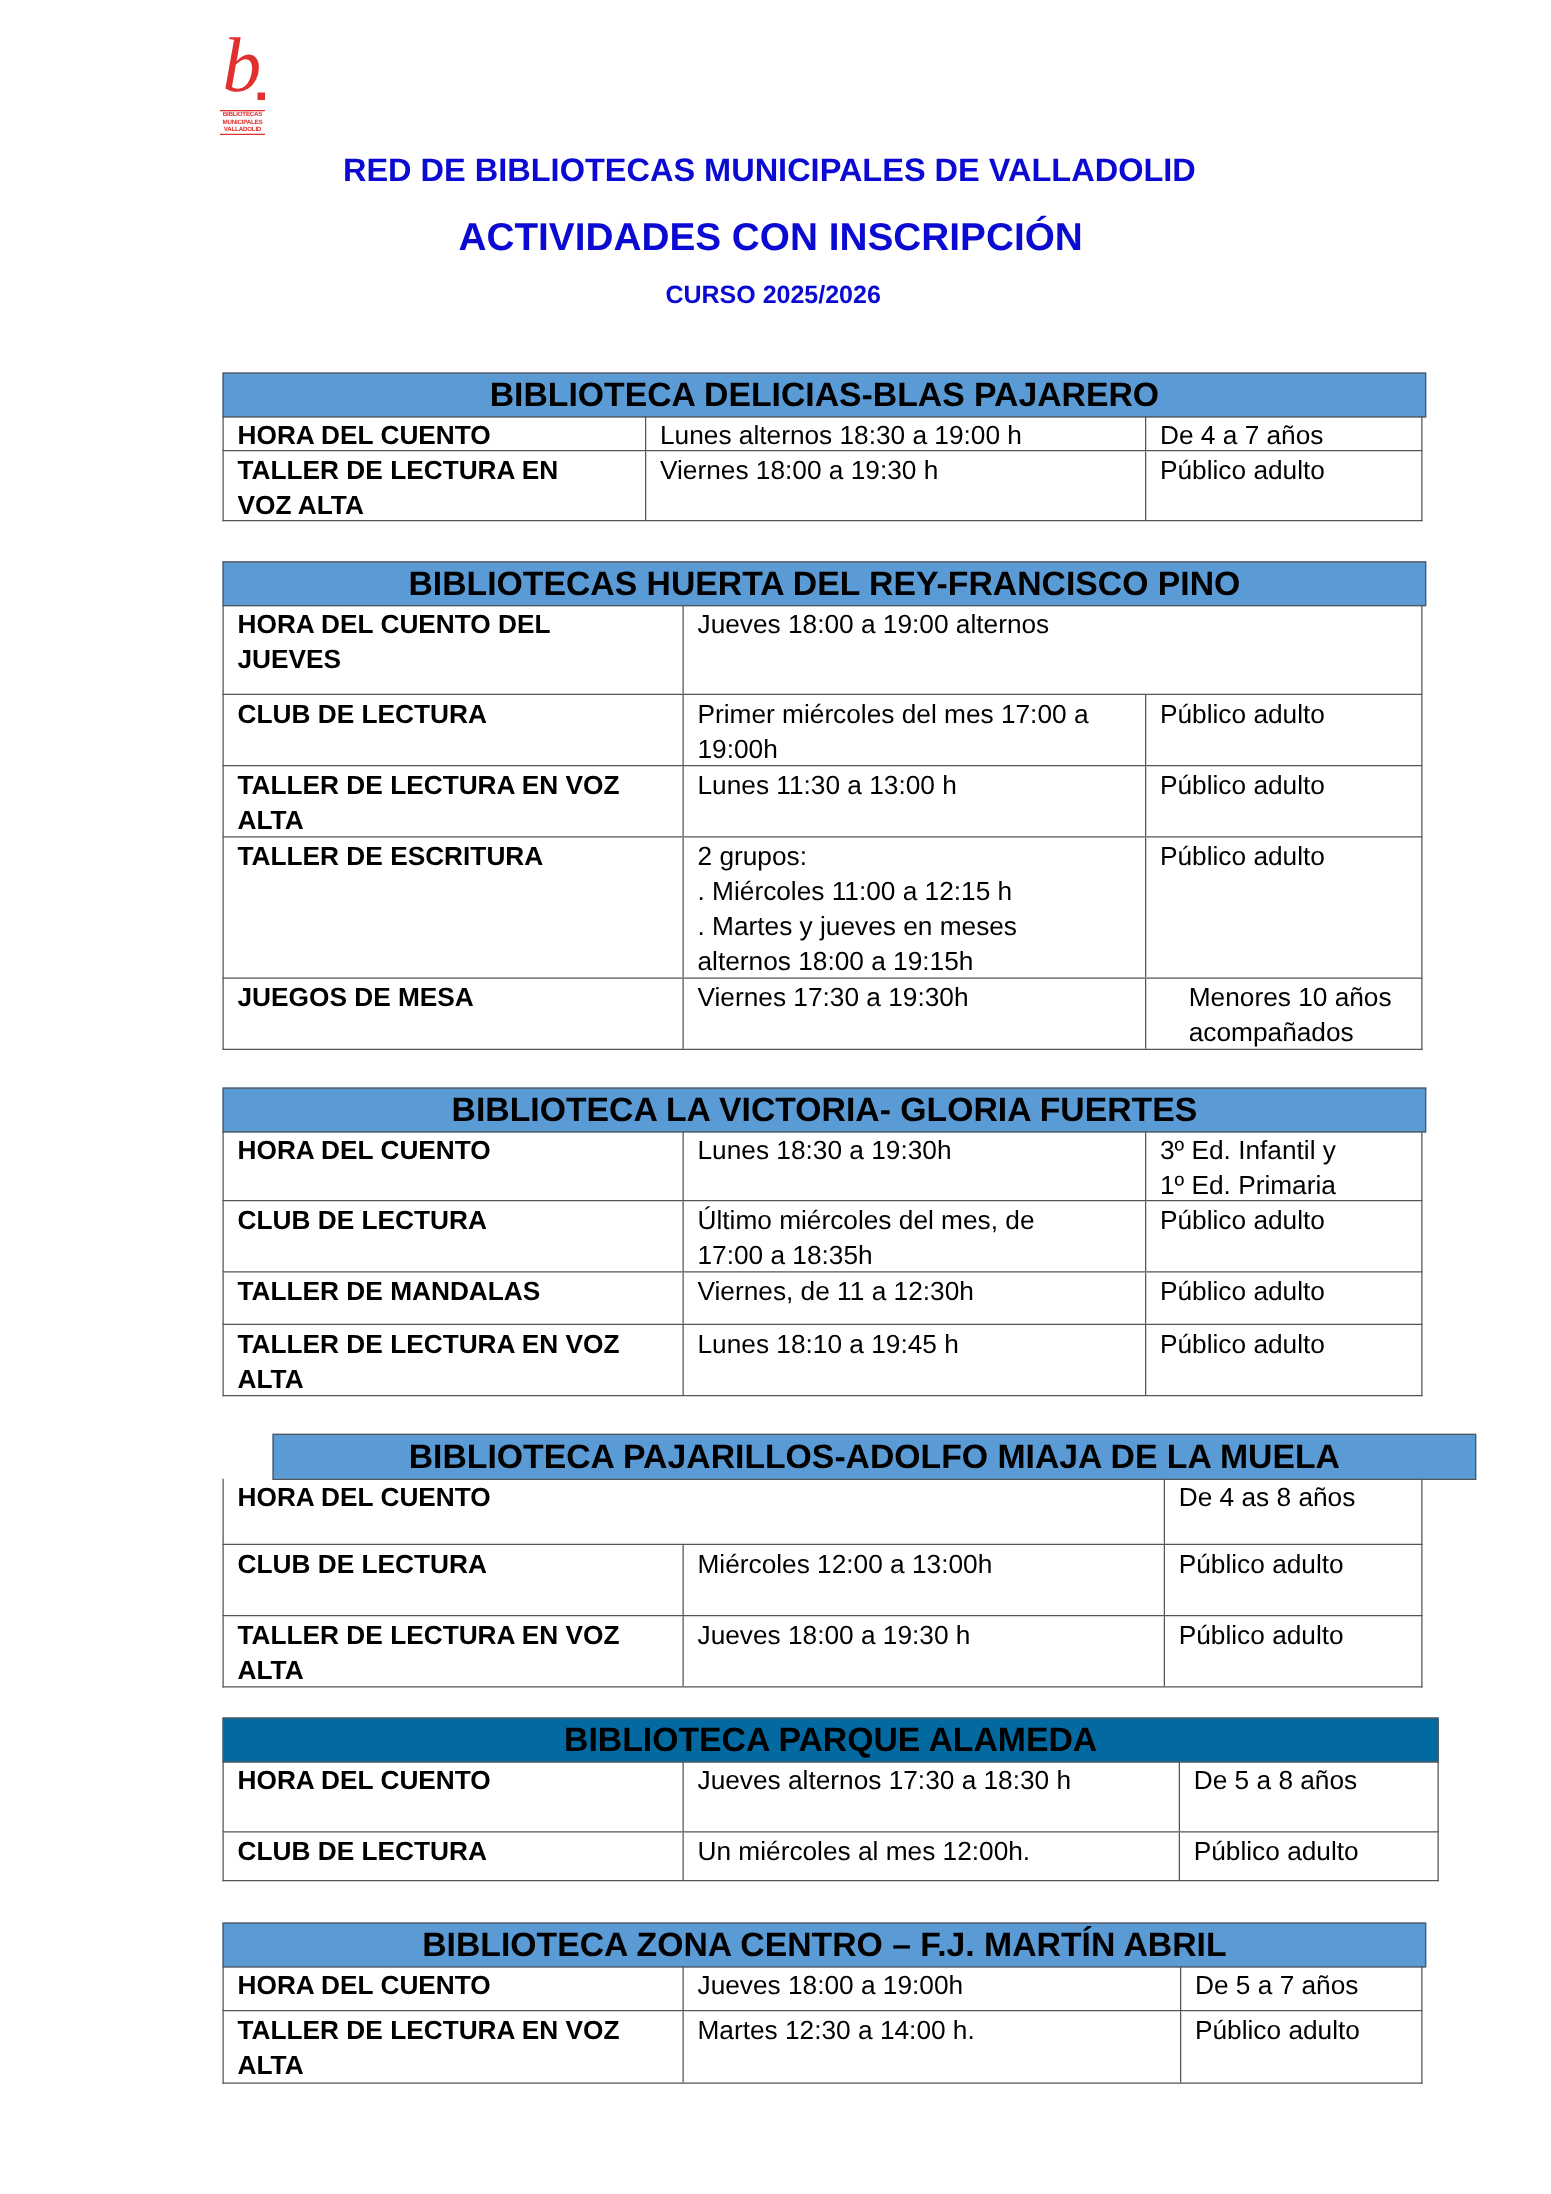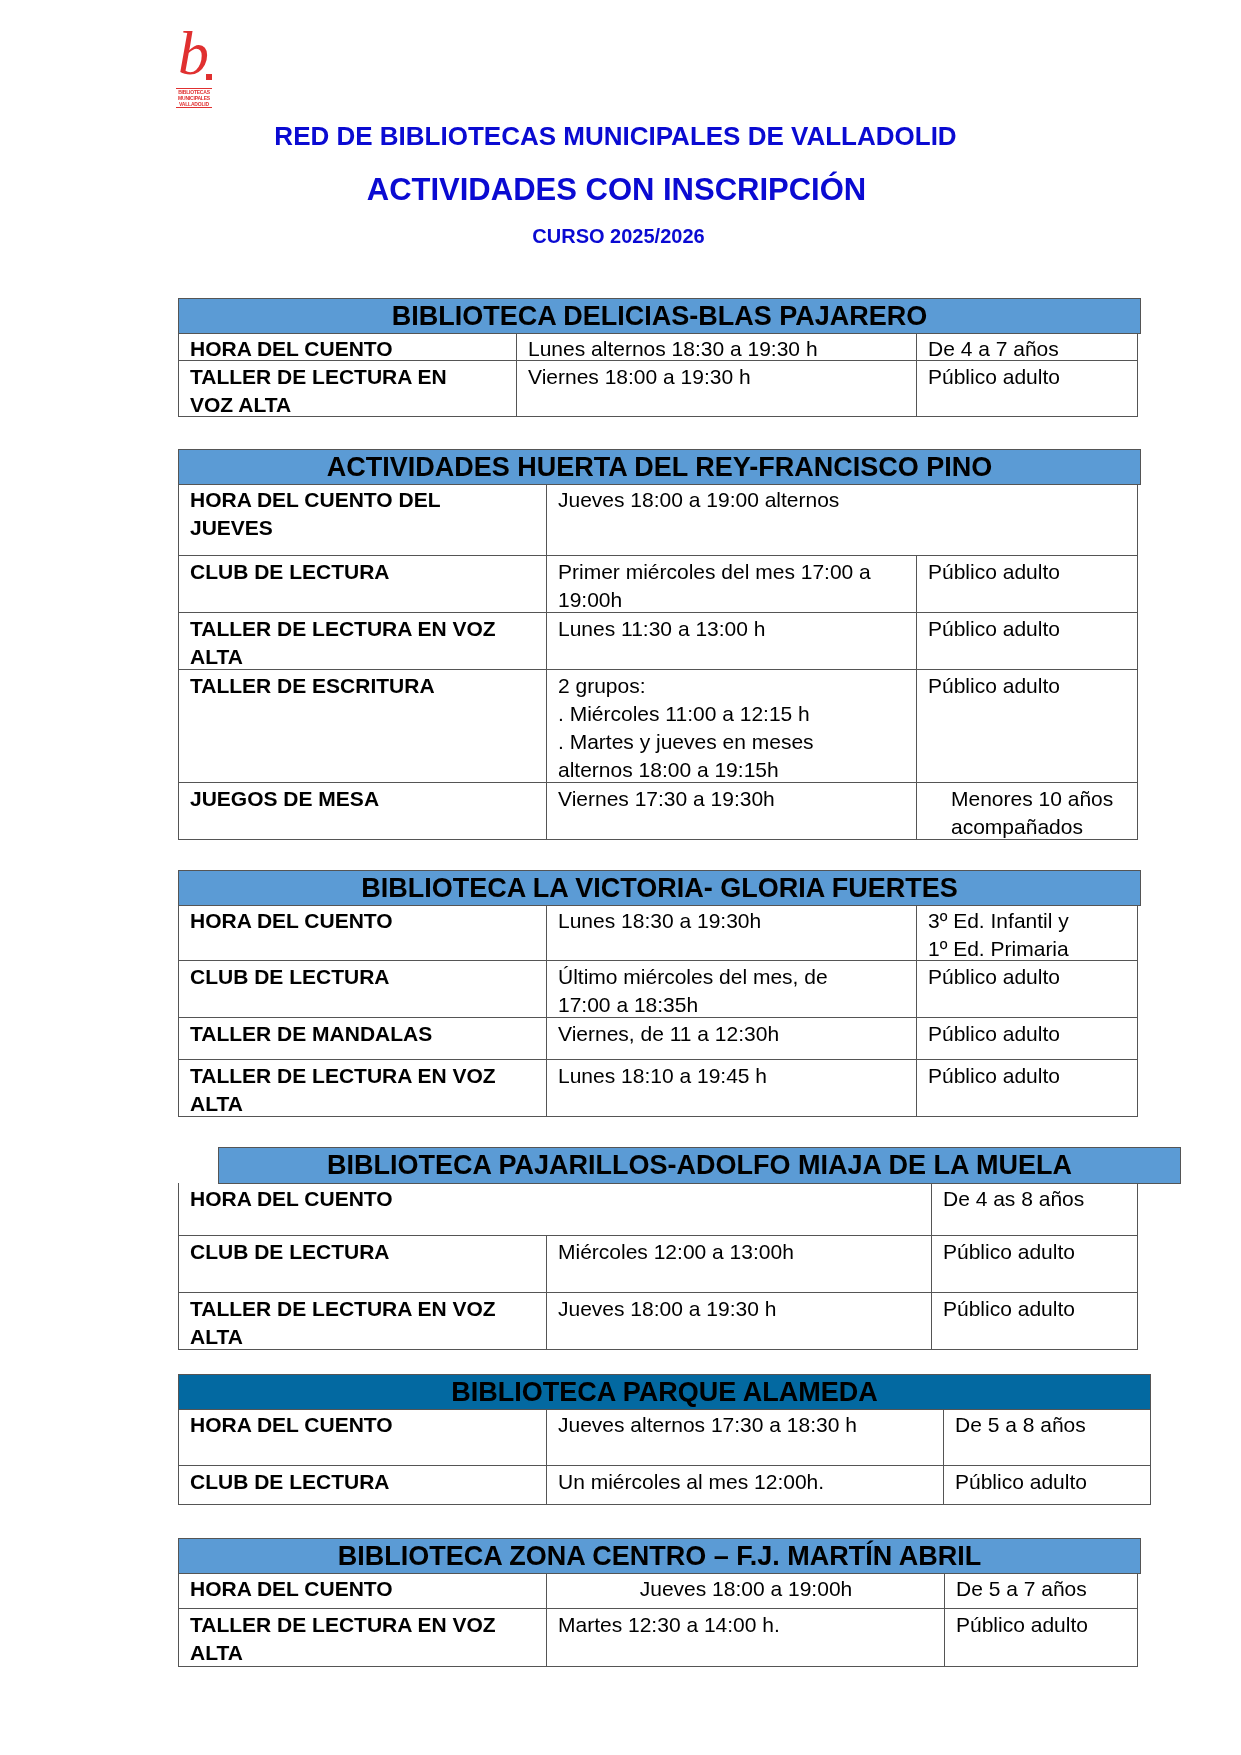--- a/index.html
+++ b/index.html
@@ -38,32 +38,32 @@
 
 <div class="title t1">RED DE BIBLIOTECAS MUNICIPALES DE VALLADOLID</div>
 <div class="title t2">ACTIVIDADES CON INSCRIPCIÓN</div>
 <div class="title t3">CURSO 2025/2026</div>
 
 <div id="libs">
     <div class="lib" style="top: 298px; left: 178px; width: 963px;">
       <div class="lib-header" style="width: 963px; height: 36px; background: rgb(91, 155, 213);">BIBLIOTECA DELICIAS-BLAS PAJARERO</div>
       <div class="row" style="top: 35px; width: 960px; height: 28px;">
         <div class="cell act" style="left: 0px; width: 337px;">HORA DEL CUENTO</div>
-        <div class="cell sch" style="left: 337px; width: 400px;">Lunes alternos 18:30 a 19:30 h</div>
+        <div class="cell sch" style="left: 337px; width: 400px;">Lunes alternos 18:30 a 19:00 h</div>
         <div class="cell aud" style="left: 737px; width: 221px;">De 4 a 7 años</div>
       </div>
       <div class="row" style="top: 63px; width: 960px; height: 56px;">
         <div class="cell act" style="left: 0px; width: 337px;">TALLER DE LECTURA EN
 VOZ ALTA</div>
         <div class="cell sch" style="left: 337px; width: 400px;">Viernes 18:00 a 19:30 h</div>
         <div class="cell aud" style="left: 737px; width: 221px;">Público adulto</div>
       </div>
     </div>
     <div class="lib" style="top: 449px; left: 178px; width: 963px;">
-      <div class="lib-header" style="width: 963px; height: 36px; background: rgb(91, 155, 213);">ACTIVIDADES HUERTA DEL REY-FRANCISCO PINO</div>
+      <div class="lib-header" style="width: 963px; height: 36px; background: rgb(91, 155, 213);">BIBLIOTECAS HUERTA DEL REY-FRANCISCO PINO</div>
       <div class="row" style="top: 35px; width: 960px; height: 72px;">
         <div class="cell act" style="left: 0px; width: 367px;">HORA DEL CUENTO DEL
 JUEVES</div>
         <div class="cell sch" style="left: 367px; width: 370px;">Jueves 18:00 a 19:00 alternos</div>
       </div>
       <div class="row" style="top: 107px; width: 960px; height: 57px;">
         <div class="cell act" style="left: 0px; width: 367px;">CLUB DE LECTURA</div>
         <div class="cell sch" style="left: 367px; width: 370px;">Primer miércoles del mes 17:00 a
 19:00h</div>
         <div class="cell aud" style="left: 737px; width: 221px;">Público adulto</div>
@@ -143,21 +143,21 @@
       <div class="row" style="top: 92px; width: 973px; height: 39px;">
         <div class="cell act" style="left: 0px; width: 367px;">CLUB DE LECTURA</div>
         <div class="cell sch" style="left: 367px; width: 397px;">Un miércoles al mes 12:00h.</div>
         <div class="cell aud" style="left: 764px; width: 207px;">Público adulto</div>
       </div>
     </div>
     <div class="lib" style="top: 1538px; left: 178px; width: 963px;">
       <div class="lib-header" style="width: 963px; height: 36px; background: rgb(91, 155, 213);">BIBLIOTECA ZONA CENTRO – F.J. MARTÍN ABRIL</div>
       <div class="row" style="top: 35px; width: 960px; height: 36px;">
         <div class="cell act" style="left: 0px; width: 367px;">HORA DEL CUENTO</div>
-        <div class="cell sch" style="left: 367px; width: 398px; text-align: center;">Jueves 18:00 a 19:00h</div>
+        <div class="cell sch" style="left: 367px; width: 398px;">Jueves 18:00 a 19:00h</div>
         <div class="cell aud" style="left: 765px; width: 193px;">De 5 a 7 años</div>
       </div>
       <div class="row" style="top: 71px; width: 960px; height: 58px;">
         <div class="cell act" style="left: 0px; width: 367px;">TALLER DE LECTURA EN VOZ
 ALTA</div>
         <div class="cell sch" style="left: 367px; width: 398px;">Martes 12:30 a 14:00 h.</div>
         <div class="cell aud" style="left: 765px; width: 193px;">Público adulto</div>
       </div>
     </div>
   </div>

